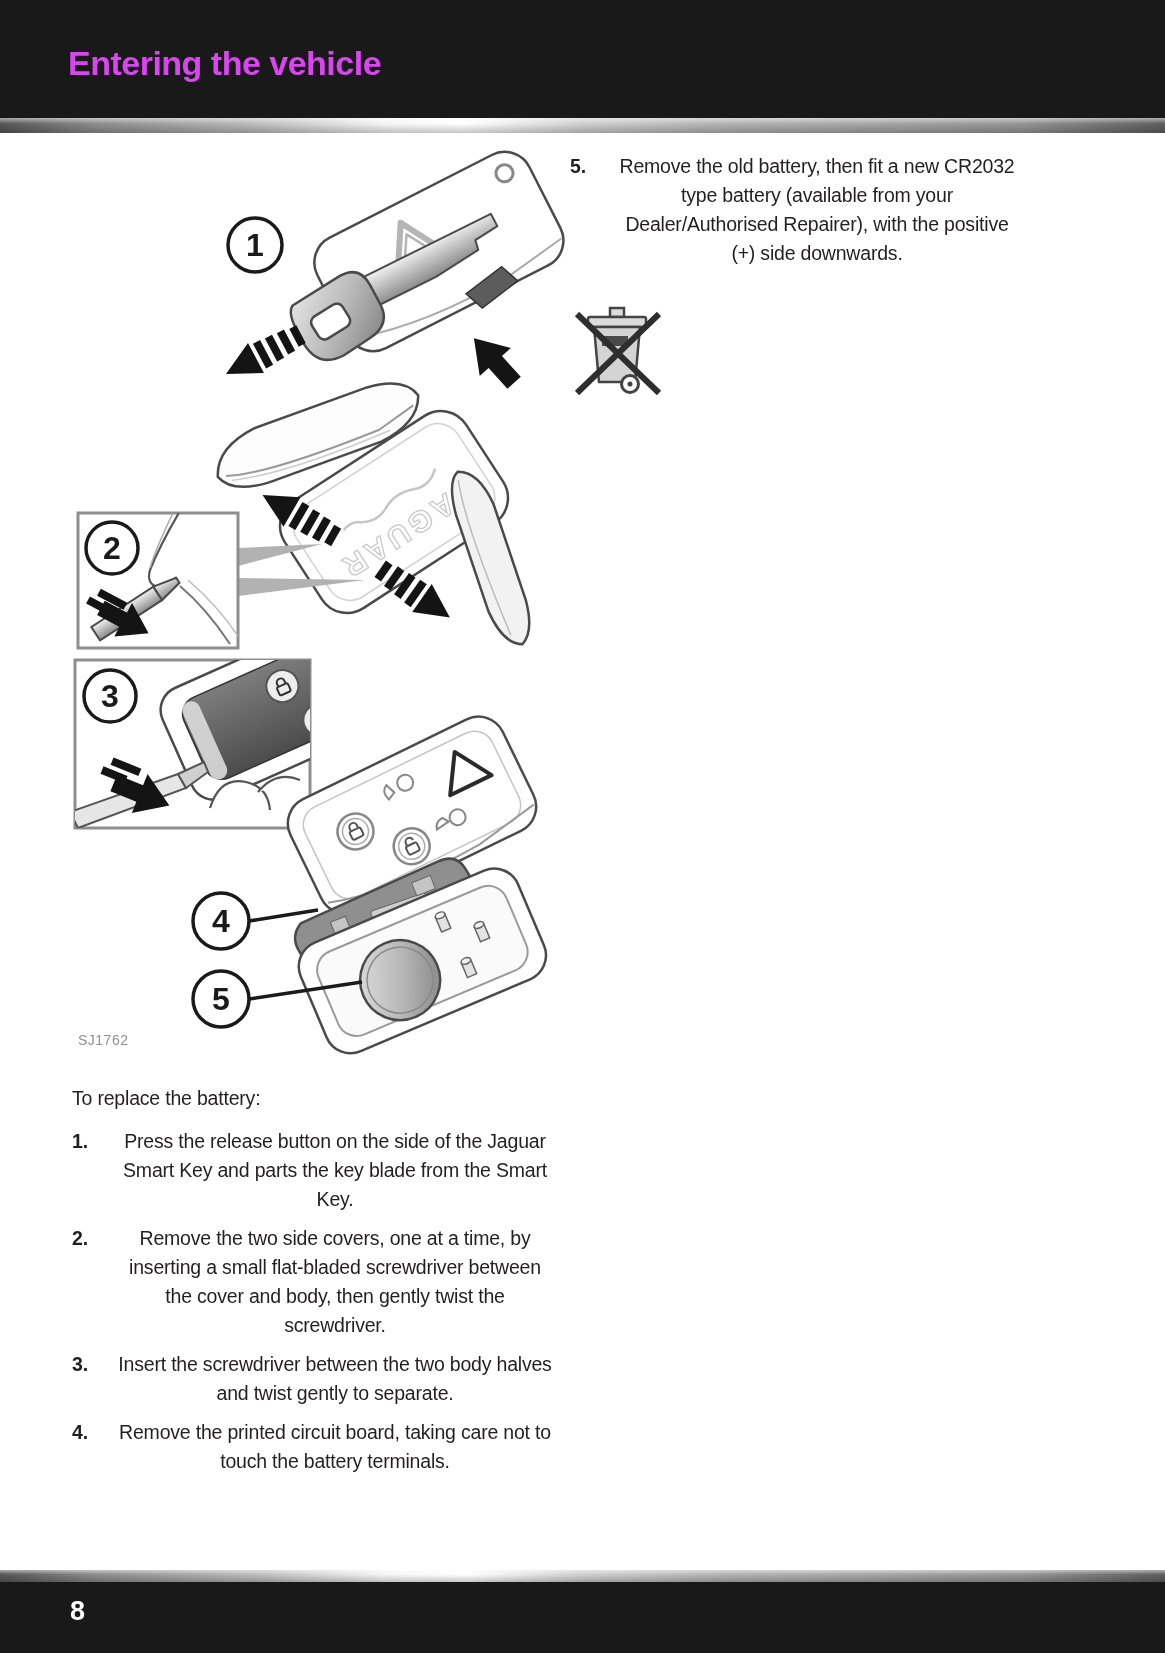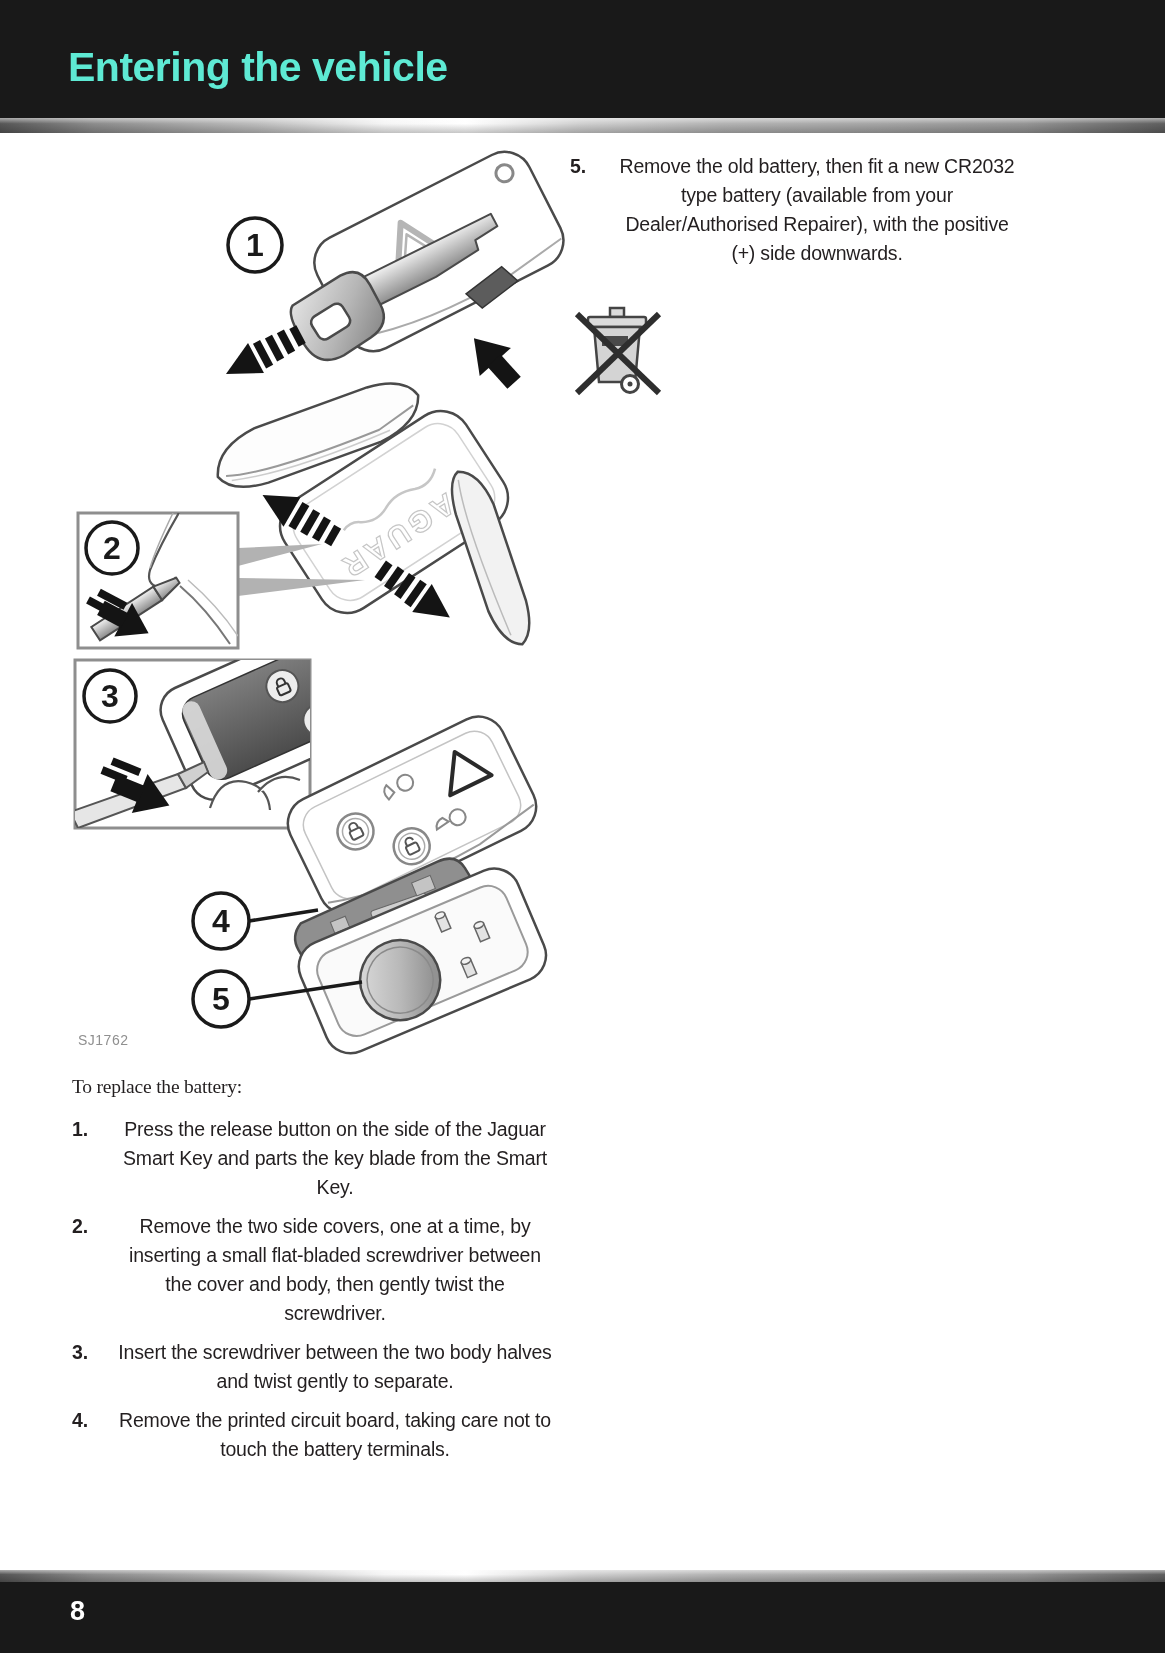--- a/index.html
+++ b/index.html
@@ -8,21 +8,21 @@
     background:#ffffff;overflow:hidden;
     font-family:"Liberation Sans", sans-serif;color:#231f20;
   }
   
   .header-bar{
     position:absolute;left:0;top:0;width:1165px;height:118px;
     background:#191919;
   }
   .header-bar h1{
     margin:0;padding:44px 0 0 68px;
-    font-size:41px;font-weight:bold;color:#5eead4;letter-spacing:-.5px;
+    font-size:34px;font-weight:bold;color:#d946ef;letter-spacing:-.5px;
   }
   .metal-strip{
     position:absolute;left:0;width:1165px;
     background:
       linear-gradient(180deg, rgba(255,255,255,.5) 0%, rgba(255,255,255,0) 38%, rgba(0,0,0,.22) 100%),
       linear-gradient(90deg,#565656 0%,#8c8c8c 8%,#bdbdbd 22%,#f5f5f5 33%,#ffffff 40%,#cfcfcf 50%,#b3b3b3 62%,#a5a5a5 76%,#959595 88%,#5f5f5f 100%);
   }
   .metal-strip.top{top:118px;height:15px;}
   .metal-strip.bottom{top:1570px;height:12px;}
   .footer-bar{
@@ -30,21 +30,21 @@
     background:#191919;
   }
   .footer-bar .pagenum{
     position:absolute;left:70px;top:14px;
     font-size:27px;font-weight:bold;color:#ffffff;
   }
   
   .bodytext{font-size:19.5px;line-height:29px;letter-spacing:-.2px;color:#231f20;}
   .col-left-text{position:absolute;left:72px;top:1068px;width:484px;}
   .col-right{position:absolute;left:570px;top:152px;width:452px;}
-  .intro{margin:4px 0 14px 0;font-family:Liberation Serif, serif;}
+  .intro{margin:16px 0 14px 0;}
   .step{display:flex;margin:0 0 10px 0;}
   .step .num{flex:0 0 42px;font-weight:bold;}
   .step .txt{flex:1;text-align:center;}
   .para{margin:12px 0 0 0;}
   .disposal{display:flex;margin-top:24px;}
   .disposal .icon-box{flex:0 0 98px;padding-top:4px;}
   .disposal .txt{flex:1;max-width:340px;}
   
   .fig{position:absolute;left:60px;top:160px;width:485px;height:880px;}
   .fig svg{overflow:visible;}

